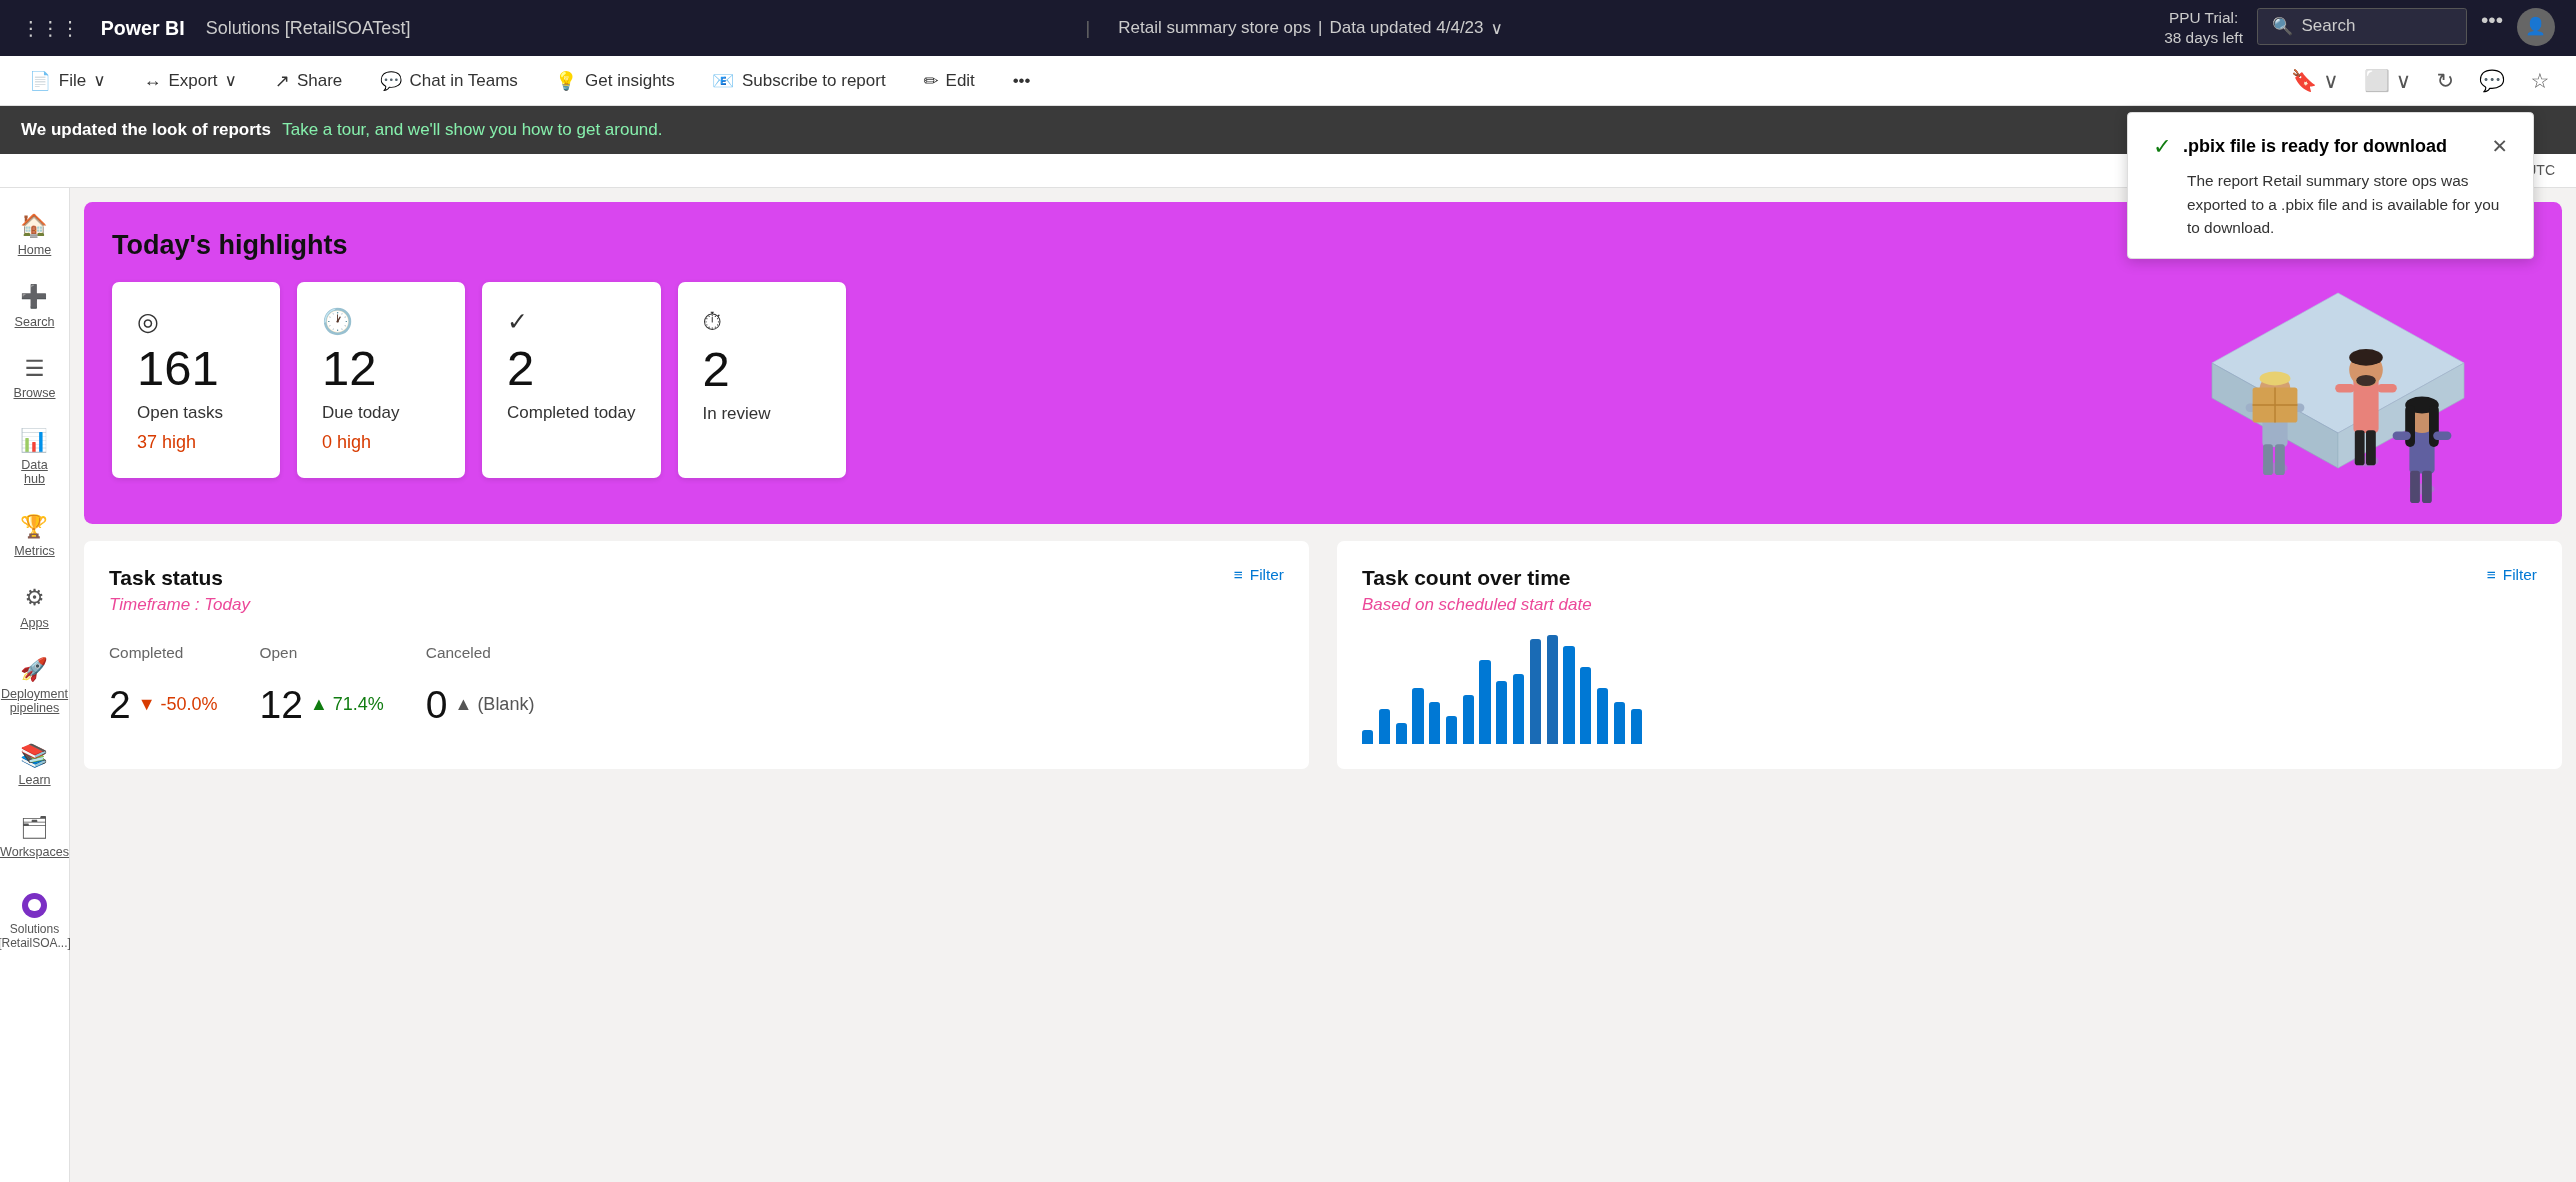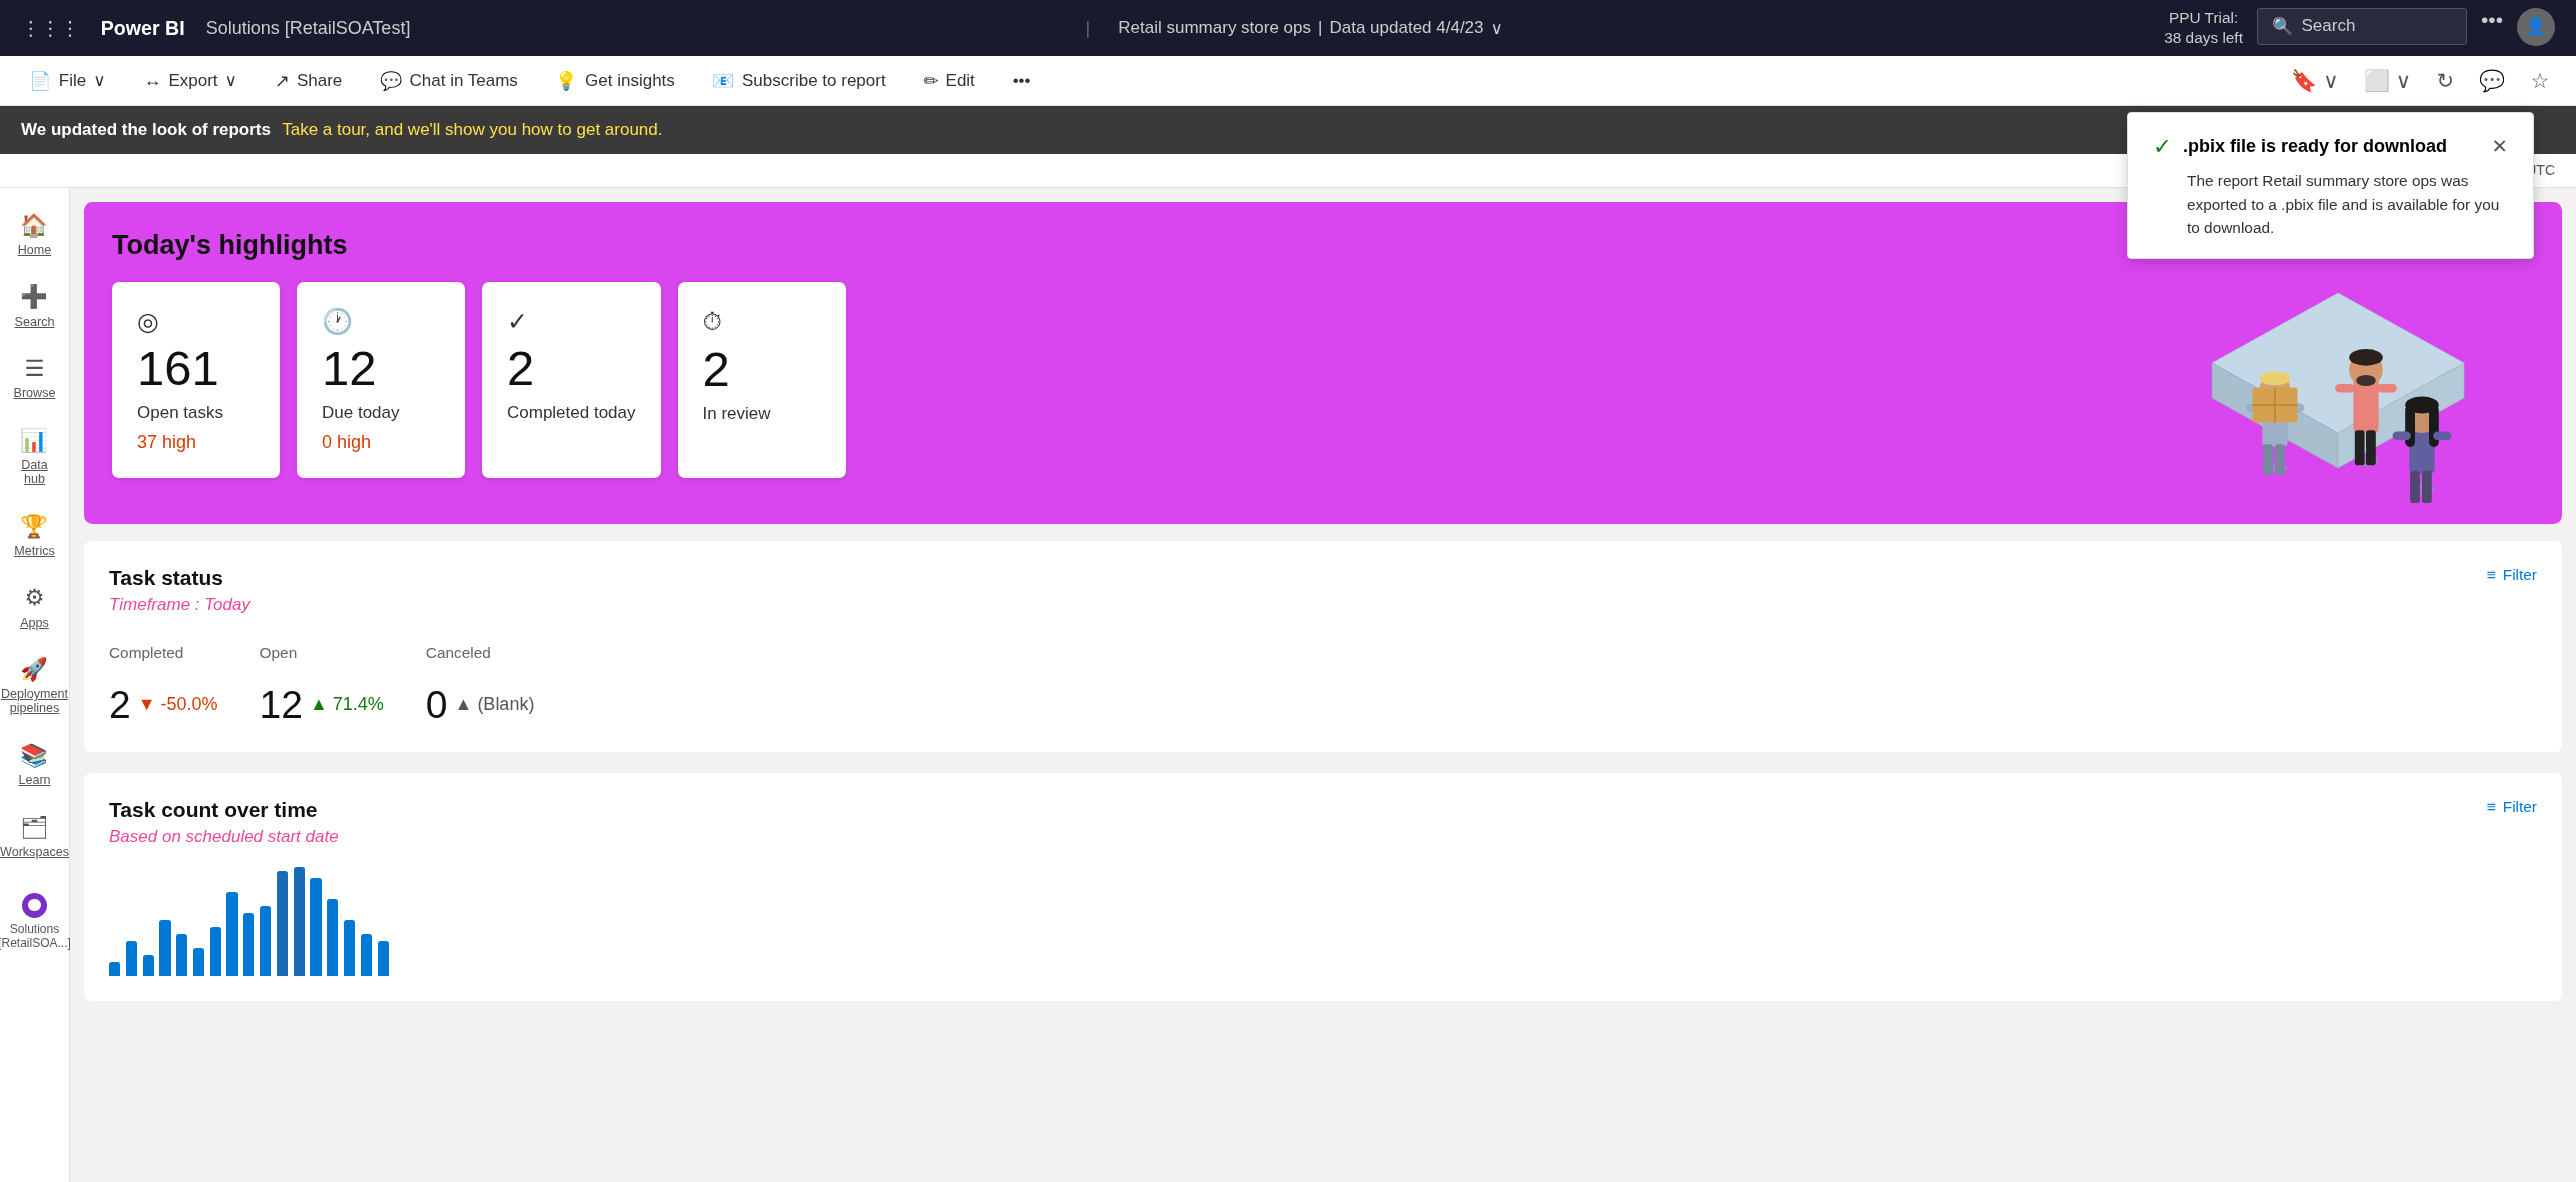--- a/index.html
+++ b/index.html
@@ -45,21 +45,21 @@
     .toolbar-right { margin-left: auto; display: flex; align-items: center; gap: 14px; }
     .toolbar-right-icon { font-size: 21px; color: #555; cursor: pointer; padding: 5.6px; }
 
     
     .notification-banner {
       background: #3a3a3a; color: #fff;
       padding: 14px 21px; font-size: 17px;
       display: flex; align-items: center; gap: 11.2px;
     }
     .notification-banner strong { font-weight: 700; }
-    .notification-banner span { color: #fde047; }
+    .notification-banner span { color: #86efac; }
 
     
     .toast {
       position: absolute; top: 112px; right: 42px;
       background: #fff; border: 0.7px solid #ddd; border-radius: 4.2px;
       padding: 19.6px 25px; width: 407px; z-index: 200;
       box-shadow: 0 2.8px 14px rgba(0,0,0,0.2);
     }
     .toast-header { display: flex; align-items: center; gap: 11.2px; margin-bottom: 9.8px; }
     .toast-check { color: #107c10; font-size: 22.4px; }
@@ -110,21 +110,21 @@
     .card-sub.high { color: #d83b01; }
     .card-sub.zero-high { color: #d83b01; }
 
     
     .illustration {
       position: absolute; right: 42px; top: 21px; bottom: 21px;
       width: 364px; display: flex; align-items: flex-end;
     }
 
     
-    .bottom-sections { display: flex; gap: 21px; flex-direction: column; }
+    .bottom-sections { display: flex; gap: 28px; }
     .bottom-card {
       background: #fff; border-radius: 7px; padding: 25px;
       flex: 1; min-height: 182px;
     }
     .bottom-card-title { font-size: 21px; font-weight: 600; color: #111; margin-bottom: 5.6px; }
     .bottom-card-sub { font-size: 17px; color: #ec4899; margin-bottom: 17px; font-style: italic; }
     .filter-btn {
       display: flex; align-items: center; gap: 7px;
       font-size: 15.4px; color: #0078d4; cursor: pointer;
       border: none; background: none;

